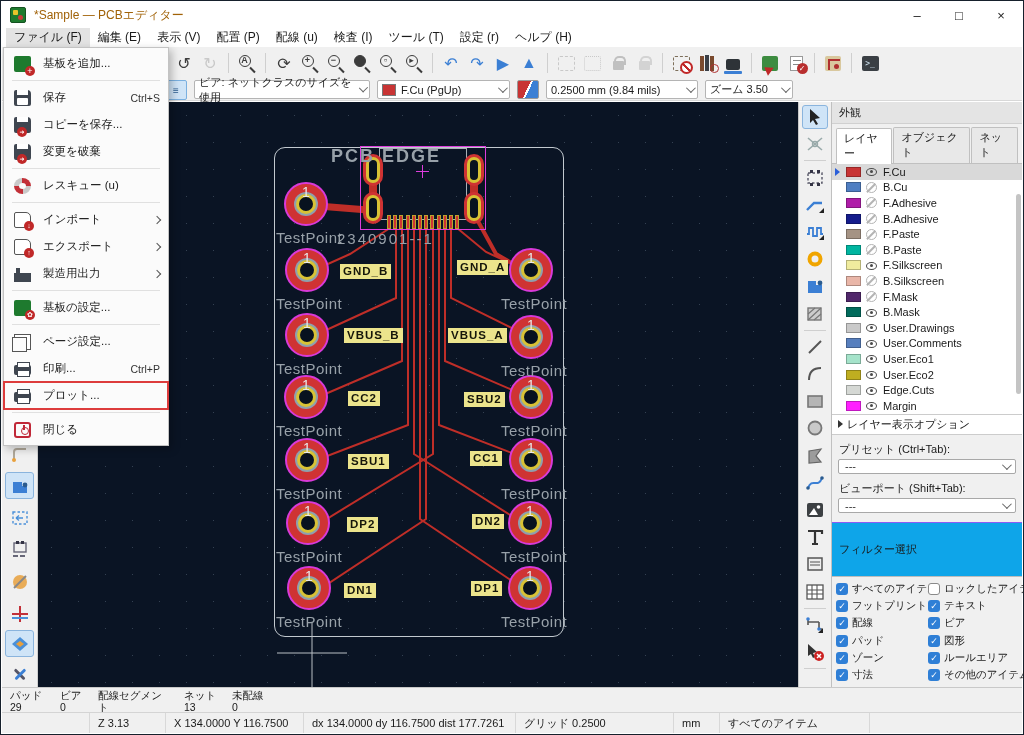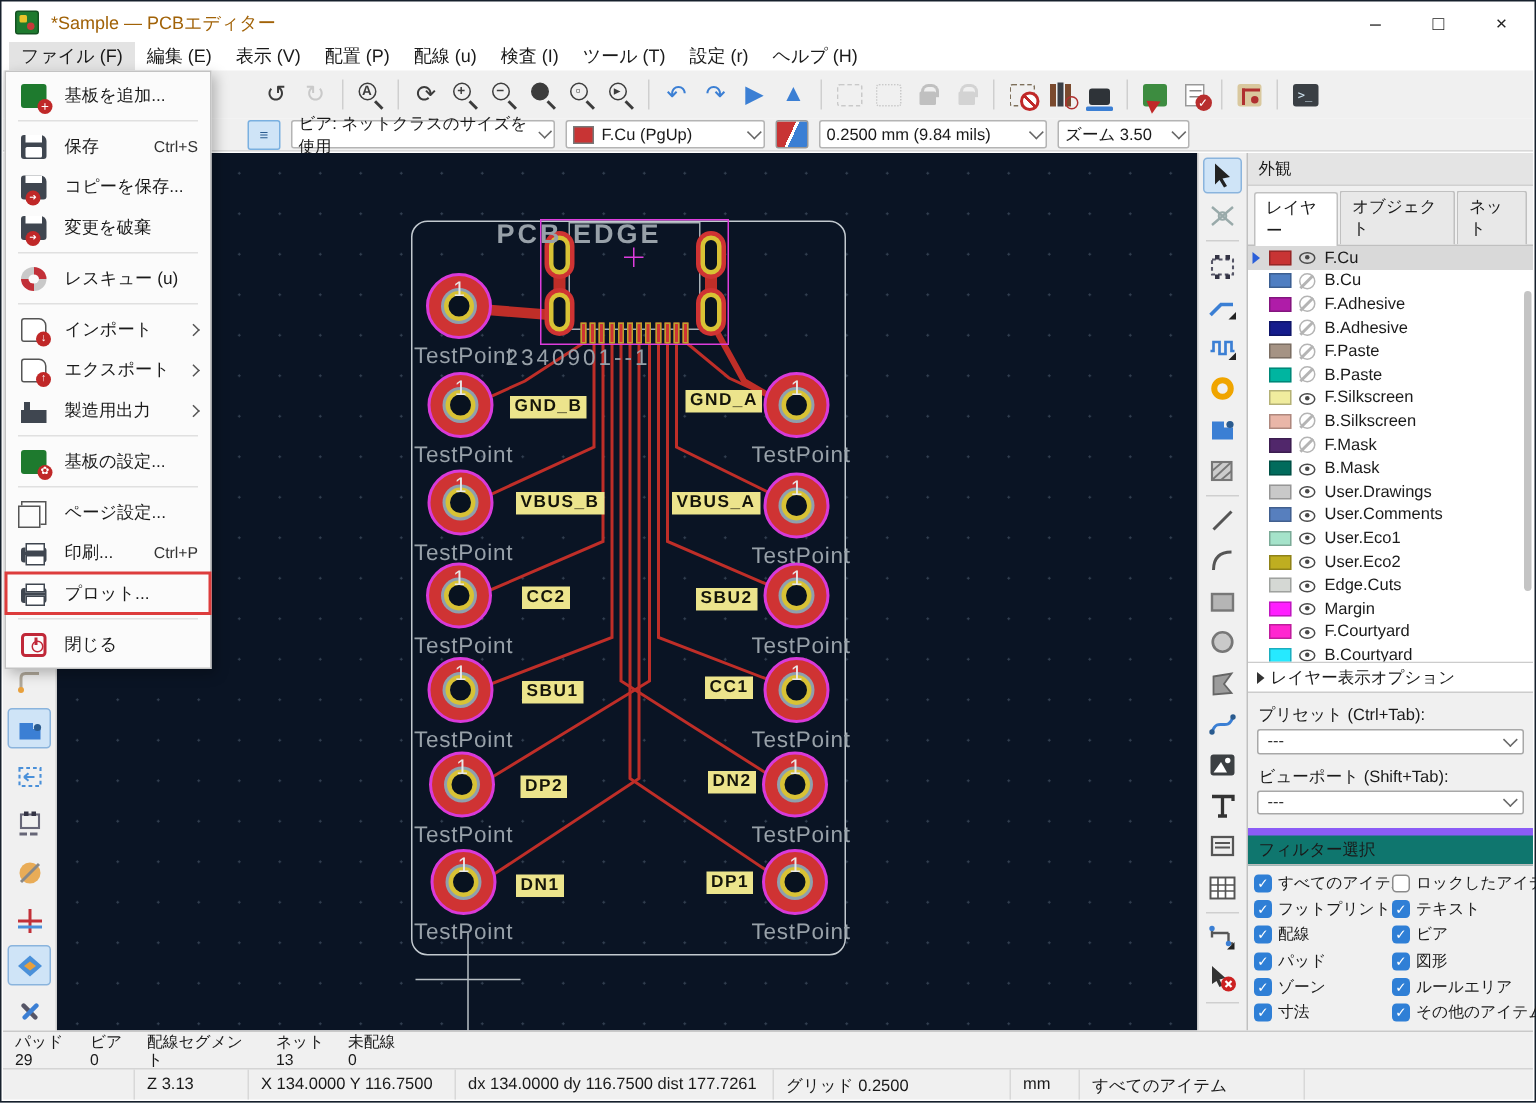--- a/index.html
+++ b/index.html
@@ -81,34 +81,34 @@
   .eye::before{content:"";position:absolute;left:1px;top:3px;width:9px;height:6px;border:1.5px solid #4a4a4a;border-radius:50%}
   .eye::after{content:"";position:absolute;left:4.5px;top:5px;width:3px;height:3px;background:#4a4a4a;border-radius:50%}
   .eye.off::before{left:1px;top:1px;width:9px;height:9px;border-color:#b4b4b4}
   .eye.off::after{width:12px;height:1.5px;background:#b4b4b4;left:0;top:6px;transform:rotate(-45deg);border-radius:0}
   .lscroll{position:absolute;right:1px;top:30px;width:5px;height:200px;background:#c4c4c4;border-radius:3px}
   .loptions{background:#fff;border-top:1px solid #ccc;border-bottom:1px solid #ccc;padding:2px 6px;display:flex;align-items:center;gap:4px}
   .loptions .tri{width:0;height:0;border-left:5px solid #333;border-top:4px solid transparent;border-bottom:4px solid transparent}
   .rp-label{padding:7px 7px 2px}
   .rp-select{height:19px;background:#fff;border:1px solid #a8a8a8;border-radius:2px;margin:0 6px;display:flex;align-items:center;padding:0 6px;color:#333}
   .rp-select .chev{margin-left:auto;width:7px;height:7px;border-right:1.4px solid #666;border-bottom:1.4px solid #666;transform:rotate(45deg) translateY(-2px)}
-  .filter-title{background:#0f766e;padding:2px 7px;margin-top:9px;border-top:5px solid #8b5cf6;border-bottom:1px solid #bdbdbd}
+  .filter-title{background:#0ea5e9;padding:19px 7px;margin-top:9px;border-top:1px solid #8b5cf6;border-bottom:1px solid #bdbdbd}
   .filters{display:grid;grid-template-columns:92px 1fr;padding:5px 4px;row-gap:3.2px}
   .fitem{display:flex;align-items:center;gap:4px;font-size:10.5px;white-space:nowrap}
   .cb{width:12px;height:12px;border-radius:3px;background:#2f7fd6;flex:none;position:relative}
   .cb::before{content:"✓";position:absolute;inset:0;color:#fff;font-size:9px;line-height:12px;text-align:center}
   .cb.unchecked{background:#fff;border:1px solid #8a8a8a}
   .cb.unchecked::before{content:""}
   
   .status1{position:absolute;left:1px;right:1px;bottom:22px;height:25px;background:#f0f0f0;border-top:1px solid #c9c9c9;display:flex;font-size:10.5px;color:#1a1a1a}
   .scell{padding:1px 4px 0 8px;display:flex;flex-direction:column;line-height:12px}
   .status2{position:absolute;left:1px;right:1px;bottom:1px;height:21px;background:#f0f0f0;border-top:1px solid #d4d4d4;display:flex;align-items:center;font-size:11px;color:#1a1a1a}
   .s2cell{padding:0 8px;border-right:1px solid #d8d8d8;height:100%;display:flex;align-items:center;white-space:nowrap}
   
-  .filemenu{position:absolute;left:2px;top:46px;width:138px;background:#fbfbfb;border:1px solid #c3c3c3;box-shadow:3px 3px 8px rgba(0,0,0,.25);z-index:50;padding:2px 0}
+  .filemenu{position:absolute;left:2px;top:46px;width:166px;background:#fbfbfb;border:1px solid #c3c3c3;box-shadow:3px 3px 8px rgba(0,0,0,.25);z-index:50;padding:2px 0}
   .fm-item{height:27px;display:flex;align-items:center;padding:0 8px 0 10px;gap:12px;font-size:11.5px;color:#1a1a1a;position:relative}
   .fm-sep{height:1px;background:#e0e0e0;margin:3px 8px}
   .fm-label{flex:1;white-space:nowrap}
   .fm-short{font-size:10.5px;color:#333}
   .fm-sub{width:6px;height:6px;border-right:1.4px solid #555;border-top:1.4px solid #555;transform:rotate(45deg)}
   .fm-item.hl{outline:2px solid #dd3c3c;outline-offset:-1px}
   .fmi{width:17px;height:16px;flex:none;position:relative}
   .i-board{background:#1e7a2e;border-radius:2px}
   .i-board::after{content:"+";position:absolute;right:-4px;bottom:-4px;width:10px;height:10px;background:#c02828;color:#fff;border-radius:50%;font-size:9px;line-height:10px;text-align:center}
   .i-gear.i-board::after{content:"✿";font-size:7px}

